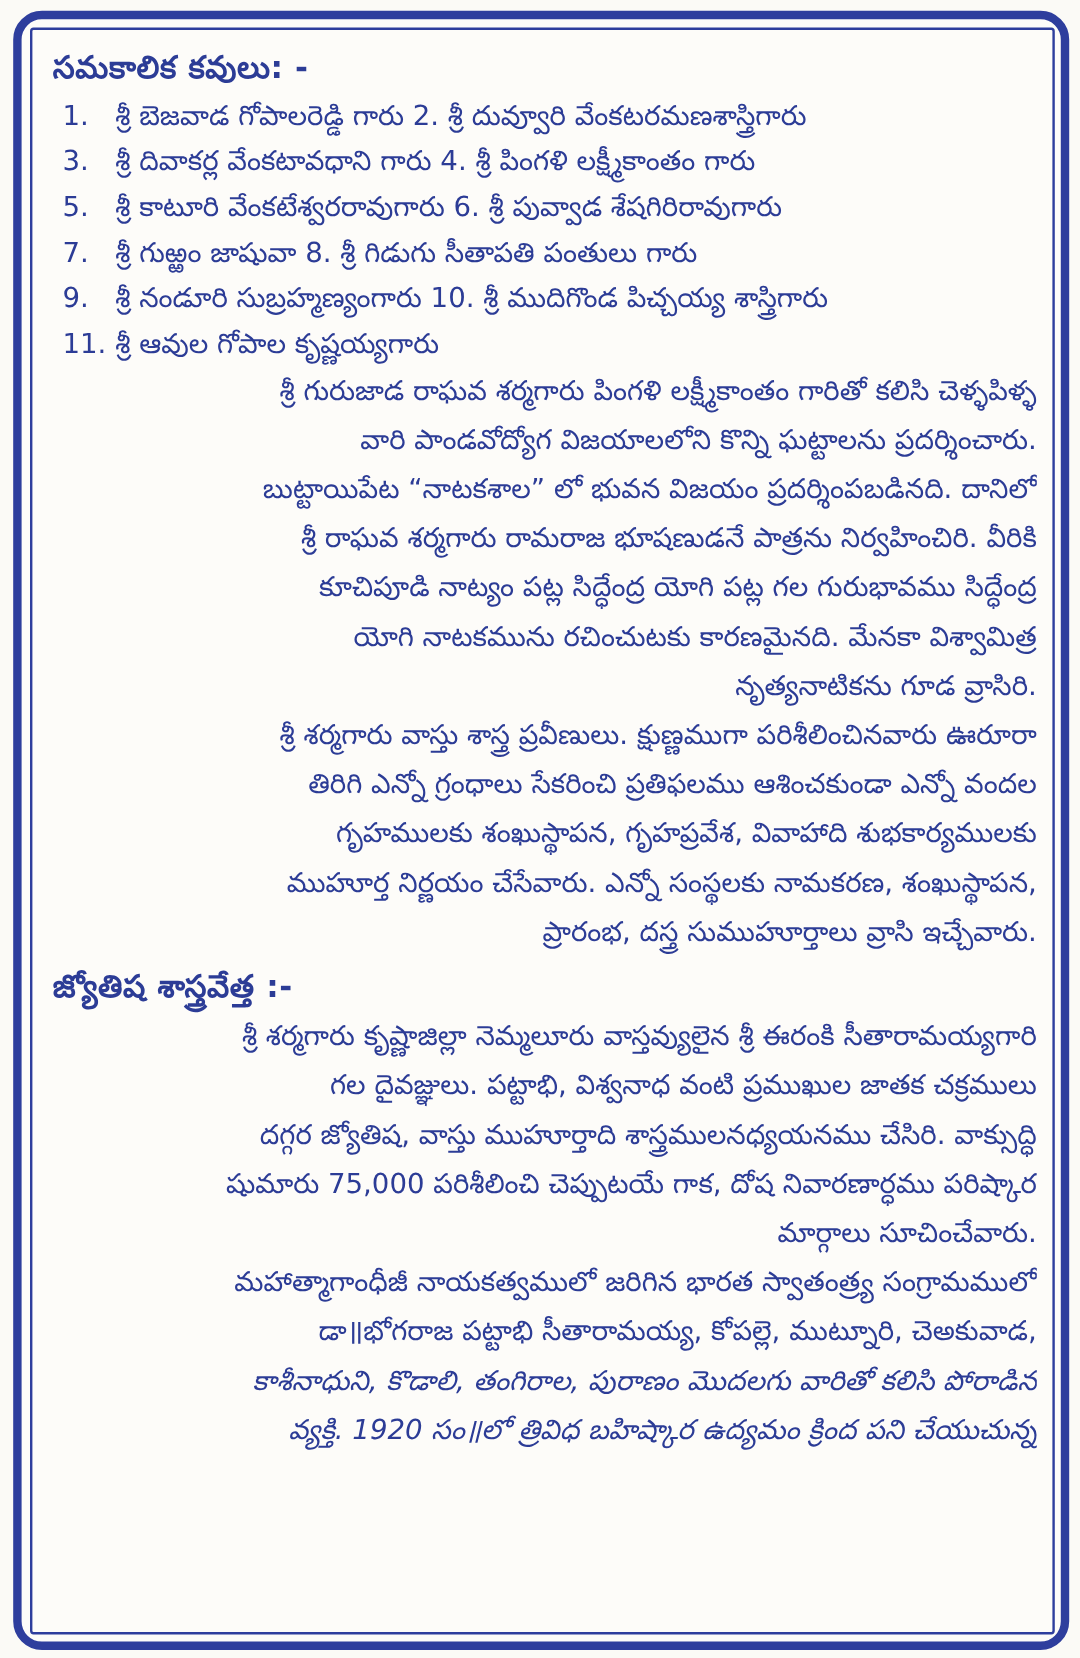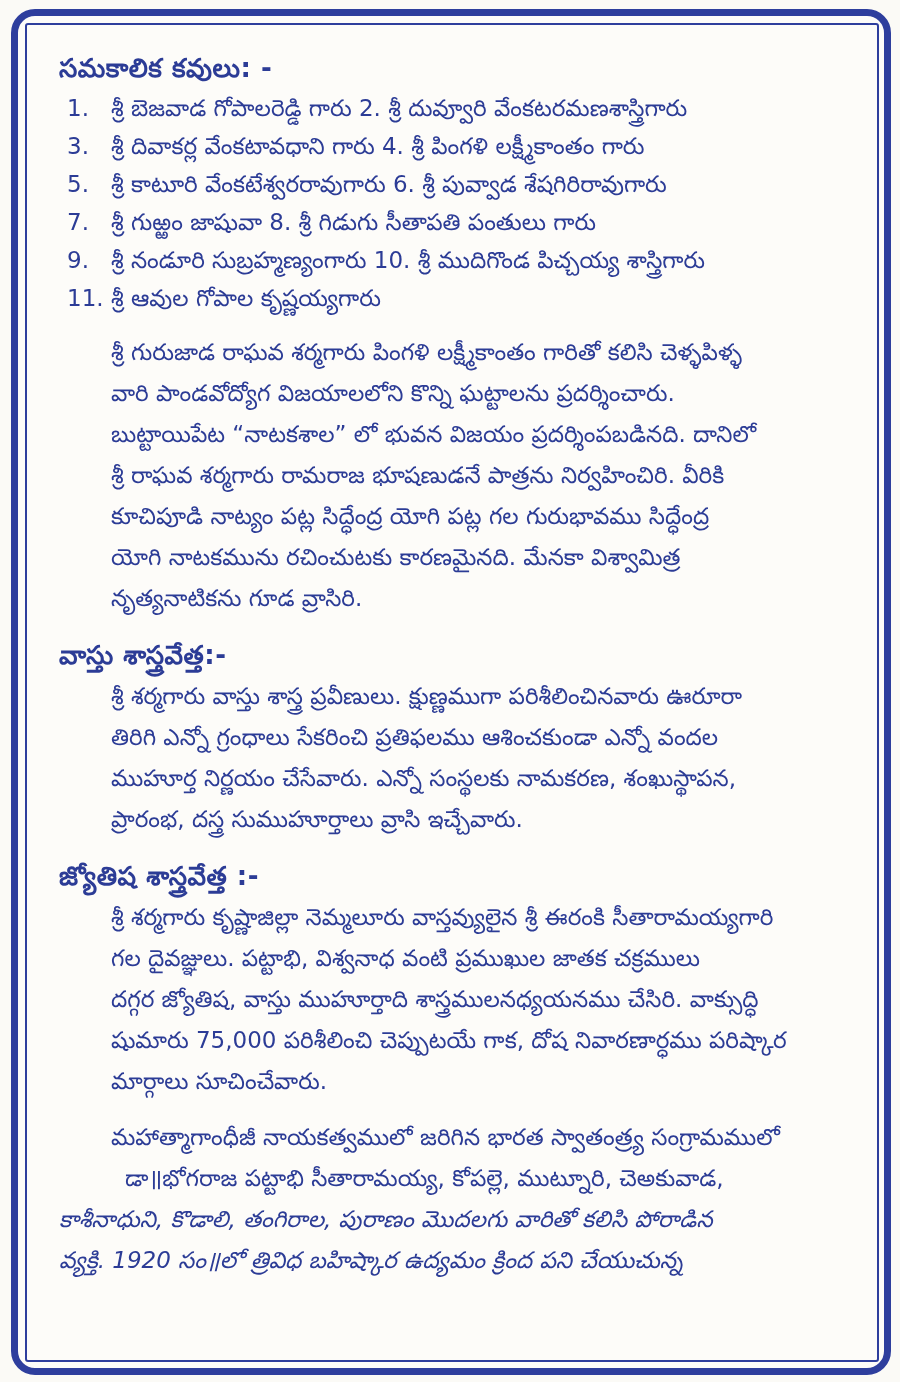--- a/index.html
+++ b/index.html
@@ -15,29 +15,29 @@
     background:#fdfcf9;
   }
   .frame-inner{
     position:absolute;left:25px;top:23px;right:21px;bottom:20px;
     border:2px solid #2e3e9d;border-radius:3px;
   }
   .content{
     position:absolute;left:44px;top:32px;right:36px;bottom:26px;
     color:#2c3c96;overflow:hidden;
   }
-  .section{margin:15px;}
+  .section{margin:0;}
   .heading{
     font-size:26px;font-weight:bold;line-height:42px;
     margin-top:4px;letter-spacing:0.5px;
   }
   .list .row{display:flex;line-height:38px;font-size:23px;}
   .marker{width:52px;padding-left:8px;box-sizing:border-box;flex:none;}
   .row .text{flex:1;}
-  .para .line{line-height:41px;font-size:23px;padding-left:52px;}
+  .para .line{line-height:41px;font-size:23px;padding-left:52px;text-align:right;}
   .para .line.indent-more{padding-left:66px;}
   .para .line.flush{padding-left:0;font-style:italic;}
 </style>
 </head>
 <body>
 
 <div class="frame-outer"></div>
 <div class="frame-inner"></div>
 
 <div class="content">
@@ -74,23 +74,23 @@
     <div class="line">శ్రీ గురుజాడ రాఘవ శర్మగారు పింగళి లక్ష్మీకాంతం గారితో కలిసి చెళ్ళపిళ్ళ</div>
     <div class="line">వారి పాండవోద్యోగ విజయాలలోని కొన్ని ఘట్టాలను ప్రదర్శించారు.</div>
     <div class="line">బుట్టాయిపేట “నాటకశాల” లో భువన విజయం ప్రదర్శింపబడినది. దానిలో</div>
     <div class="line">శ్రీ రాఘవ శర్మగారు రామరాజ భూషణుడనే పాత్రను నిర్వహించిరి. వీరికి</div>
     <div class="line">కూచిపూడి నాట్యం పట్ల సిద్ధేంద్ర యోగి పట్ల గల గురుభావము సిద్ధేంద్ర</div>
     <div class="line">యోగి నాటకమును రచించుటకు కారణమైనది. మేనకా విశ్వామిత్ర</div>
     <div class="line">నృత్యనాటికను గూడ వ్రాసిరి.</div>
   </div>
 
   <div class="section para">
-    <div class="heading">వాస్తు శాస్త్రవేత్త:-</div>
     <div class="line">శ్రీ శర్మగారు వాస్తు శాస్త్ర ప్రవీణులు. క్షుణ్ణముగా పరిశీలించినవారు ఊరూరా</div>
     <div class="line">తిరిగి ఎన్నో గ్రంధాలు సేకరించి ప్రతిఫలము ఆశించకుండా ఎన్నో వందల</div>
+    <div class="line">గృహములకు శంఖుస్థాపన, గృహప్రవేశ, వివాహాది శుభకార్యములకు</div>
     <div class="line">ముహూర్త నిర్ణయం చేసేవారు. ఎన్నో సంస్థలకు నామకరణ, శంఖుస్థాపన,</div>
     <div class="line">ప్రారంభ, దస్త్ర సుముహూర్తాలు వ్రాసి ఇచ్చేవారు.</div>
   </div>
 
   <div class="section para">
     <div class="heading">జ్యోతిష శాస్త్రవేత్త :-</div>
     <div class="line">శ్రీ శర్మగారు కృష్ణాజిల్లా నెమ్మలూరు వాస్తవ్యులైన శ్రీ ఈరంకి సీతారామయ్యగారి</div>
     <div class="line">గల దైవజ్ఞులు. పట్టాభి, విశ్వనాధ వంటి ప్రముఖుల జాతక చక్రములు</div>
     <div class="line">దగ్గర జ్యోతిష, వాస్తు ముహూర్తాది శాస్త్రములనధ్యయనము చేసిరి. వాక్సుద్ధి</div>
     <div class="line">షుమారు 75,000 పరిశీలించి చెప్పుటయే గాక, దోష నివారణార్ధము పరిష్కార</div>

